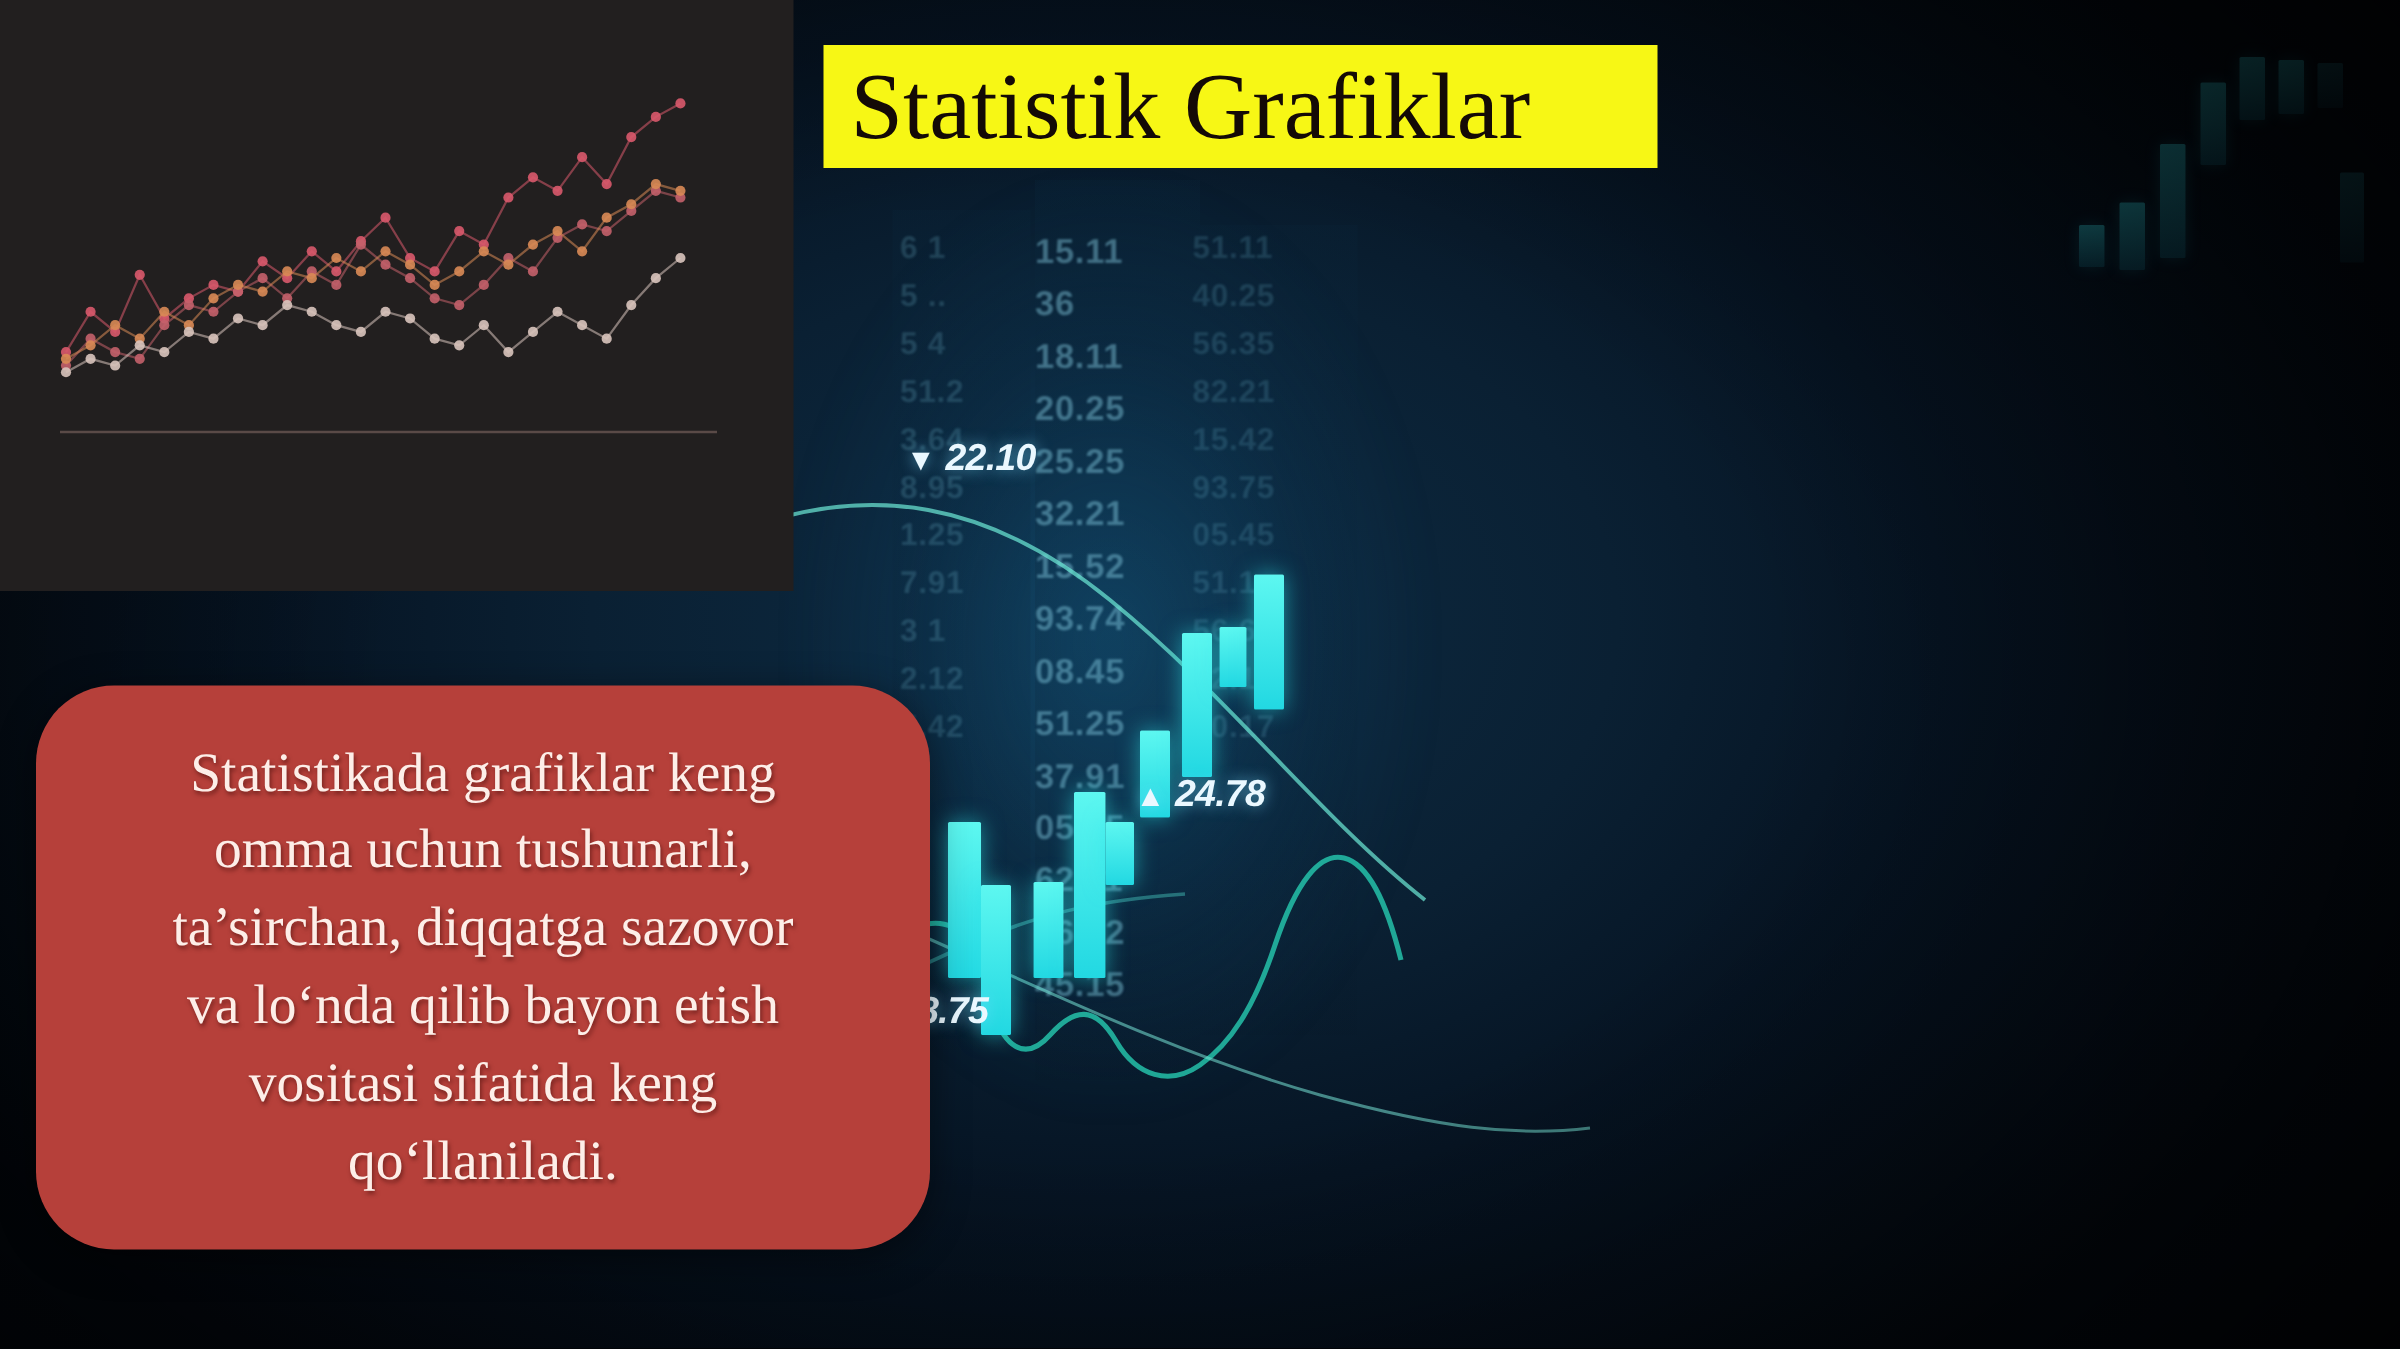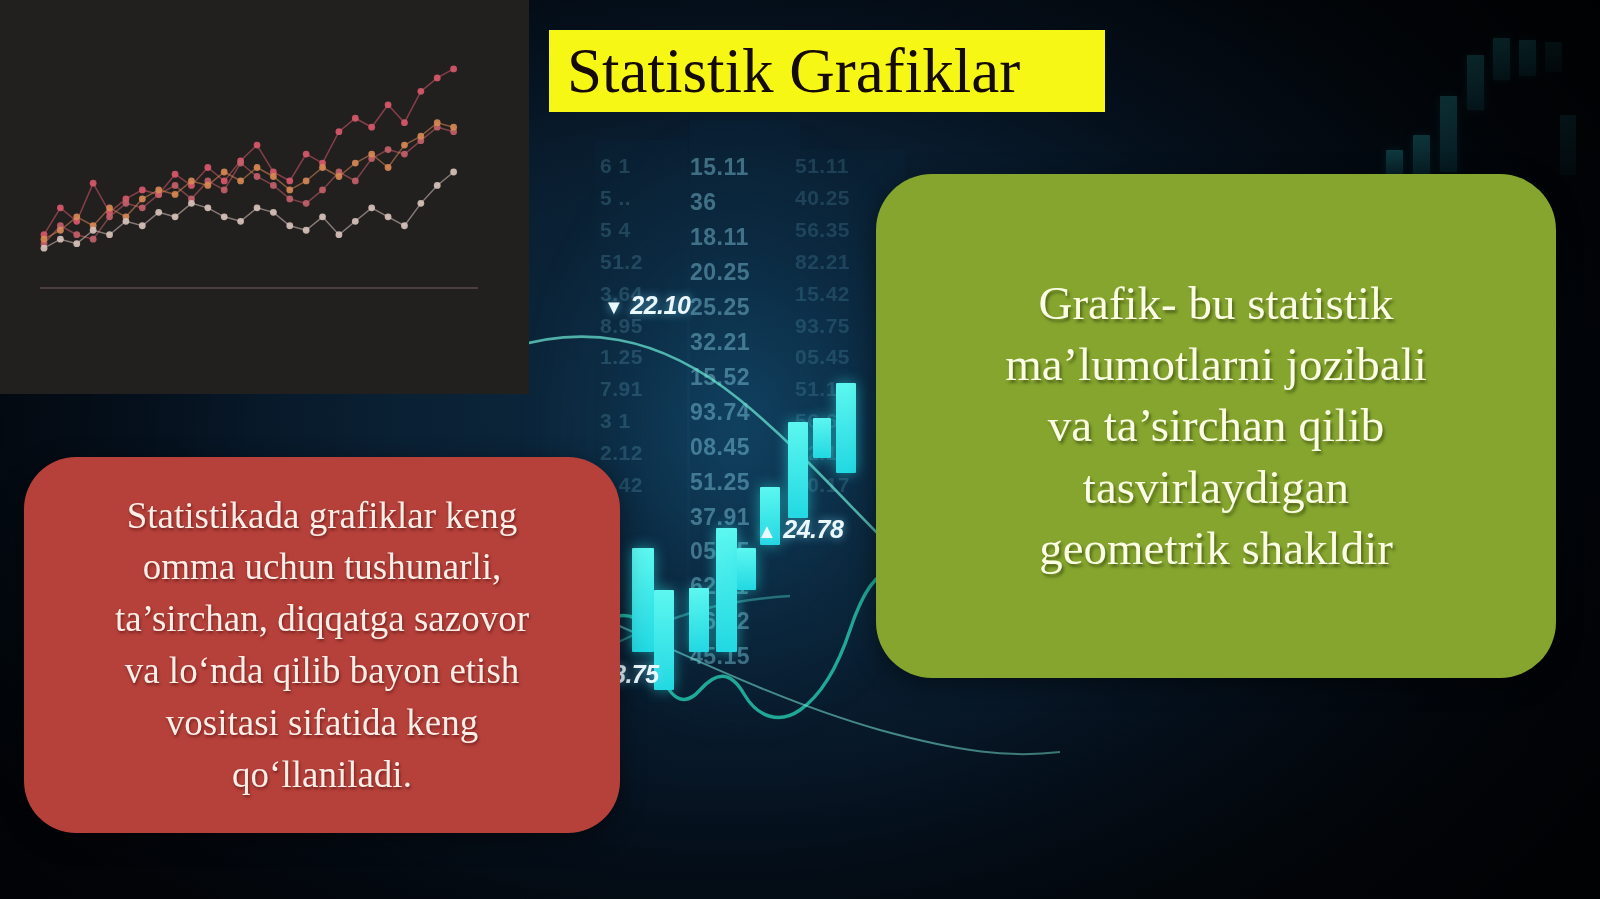--- a/index.html
+++ b/index.html
@@ -381,27 +381,20 @@
           <circle cx="437.2307692307692" cy="185.44" r="3.4" fill="#d9c4bd" fill-opacity="0.9"></circle>
           <circle cx="453.61538461538464" cy="172" r="3.4" fill="#d9c4bd" fill-opacity="0.9"></circle>
         </g>
     </svg>
   </div>
 
   <div class="title-band">
     <span class="title-text">Statistik Grafiklar</span>
   </div>
 
-  <div class="callout callout-olive">
-    <div class="body">Grafik- bu statistik
-ma’lumotlarni jozibali
-va ta’sirchan qilib
-tasvirlaydigan
-geometrik shakldir</div>
-  </div>
 
   <div class="callout callout-red">
     <div class="body">Statistikada grafiklar keng
 omma uchun tushunarli,
 ta’sirchan, diqqatga sazovor
 va lo‘nda qilib bayon etish
 vositasi sifatida keng
 qo‘llaniladi.</div>
   </div>
 

